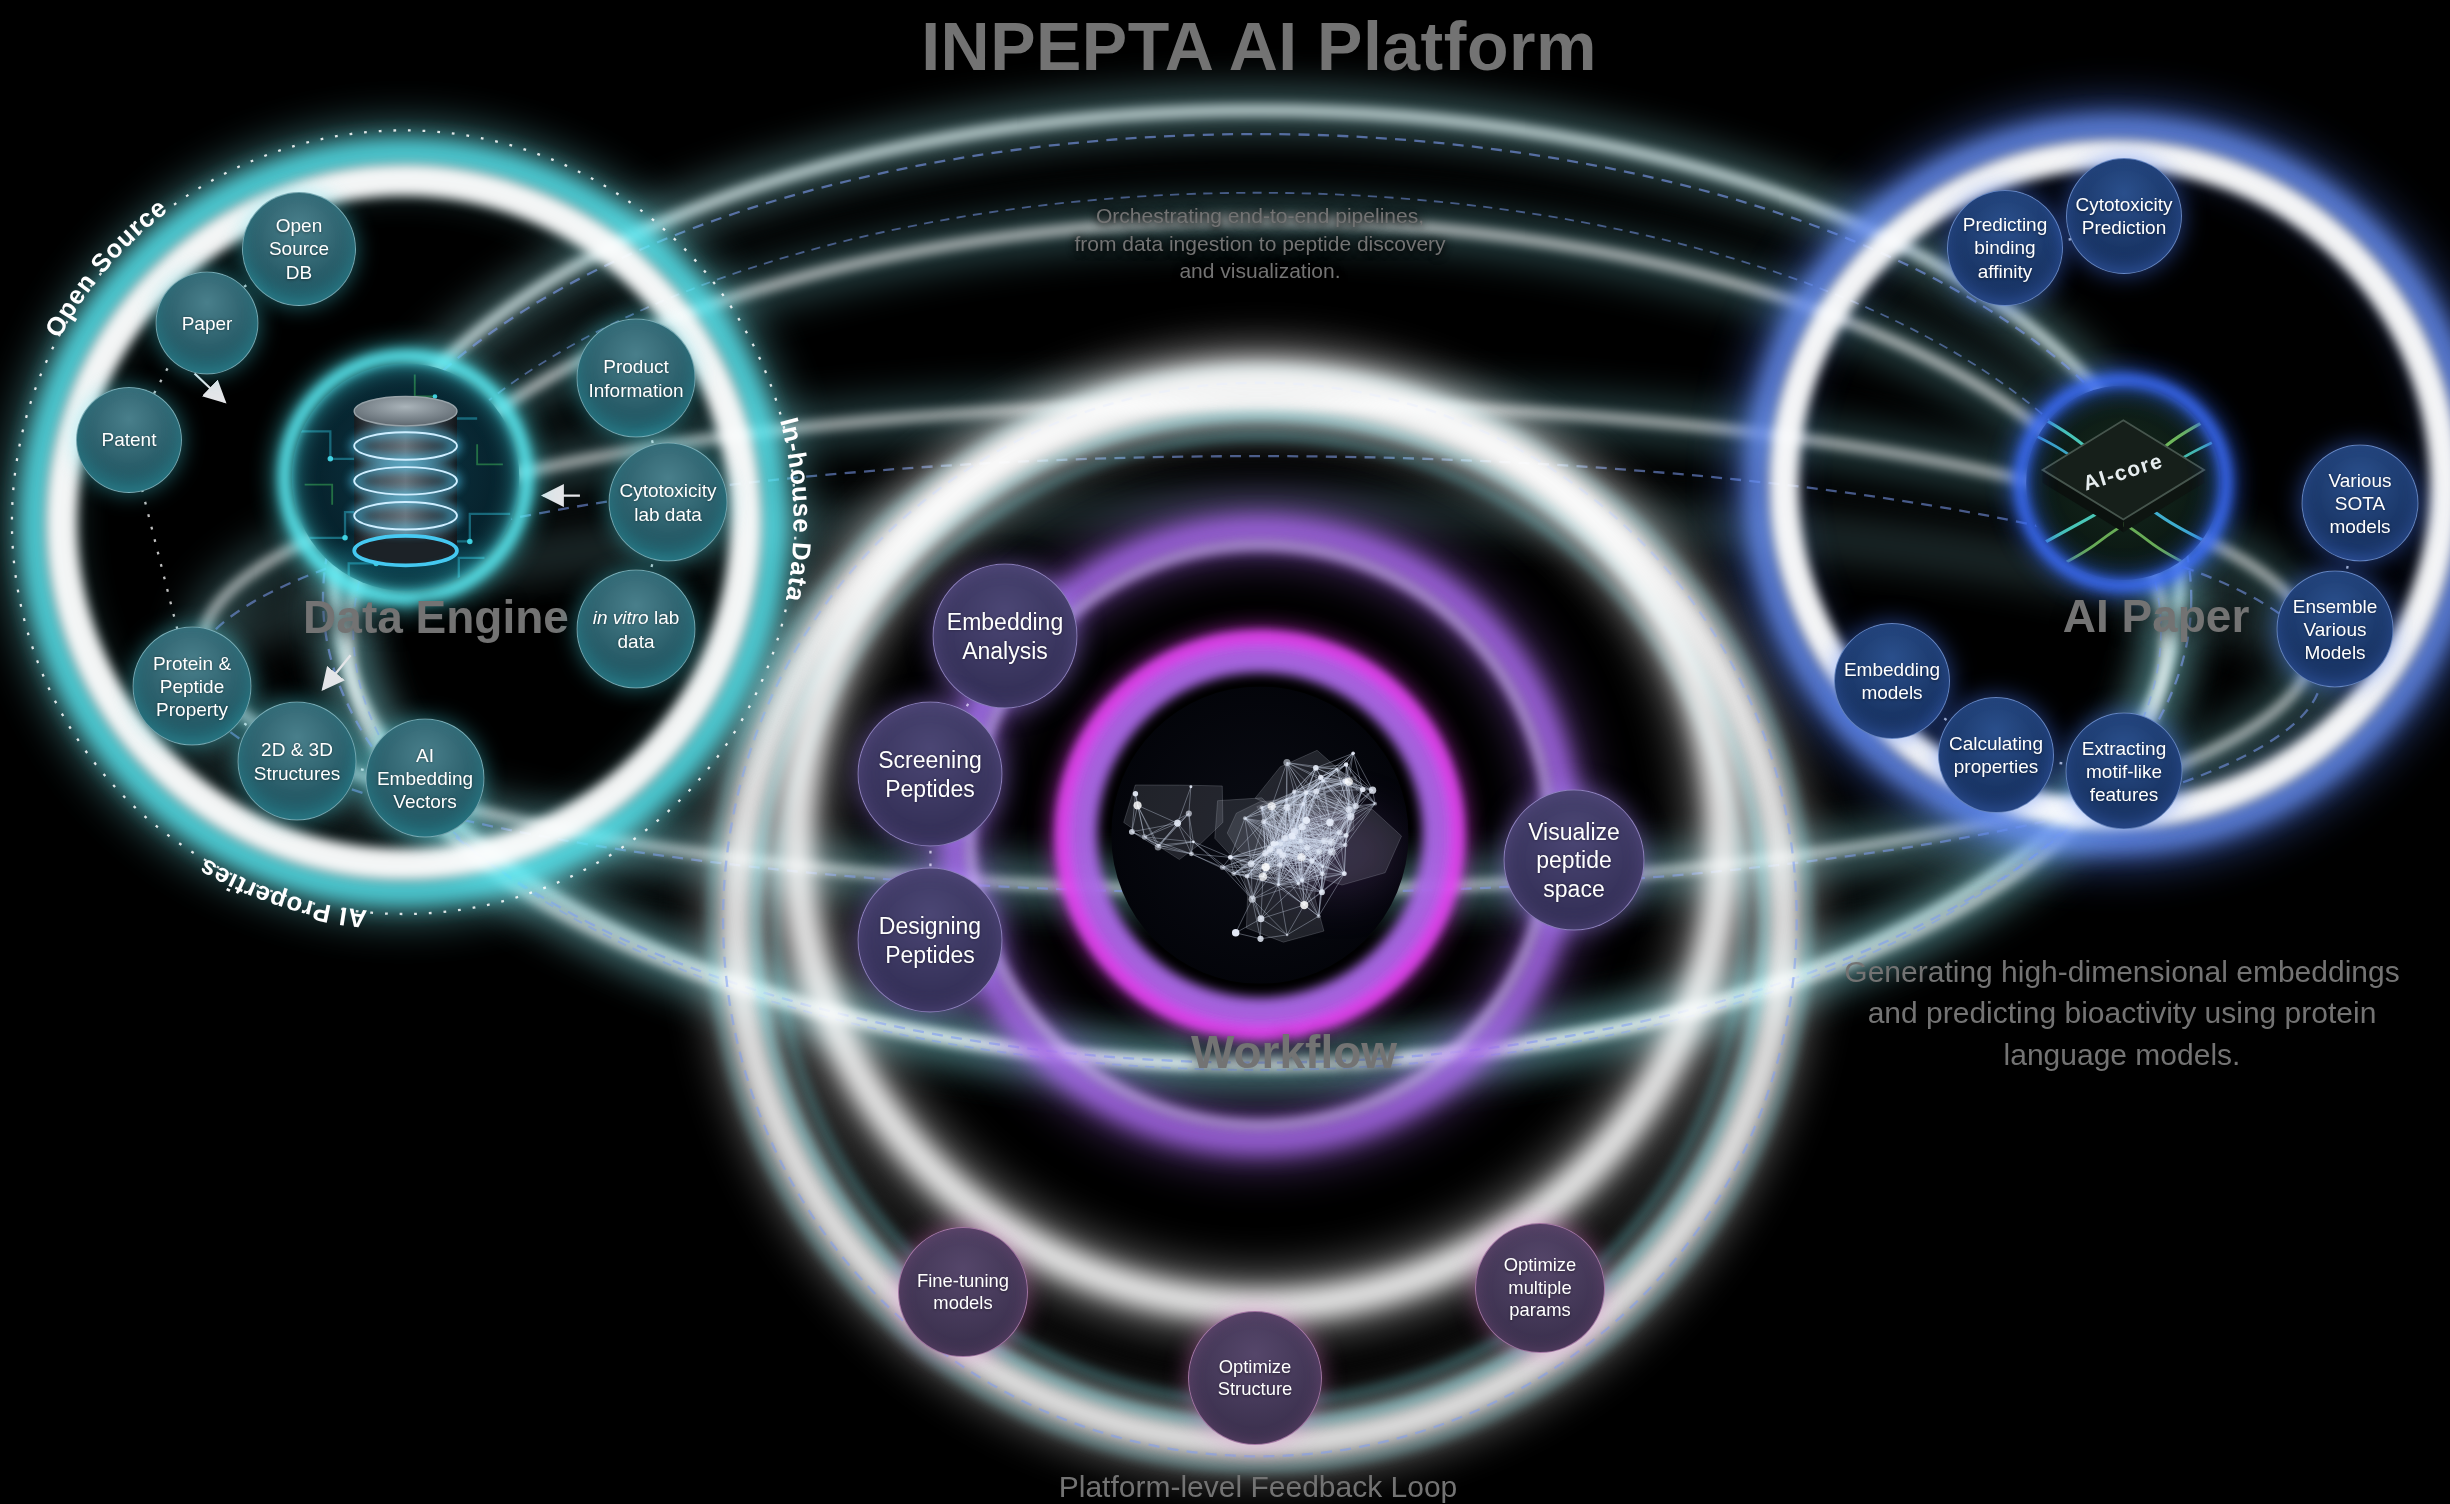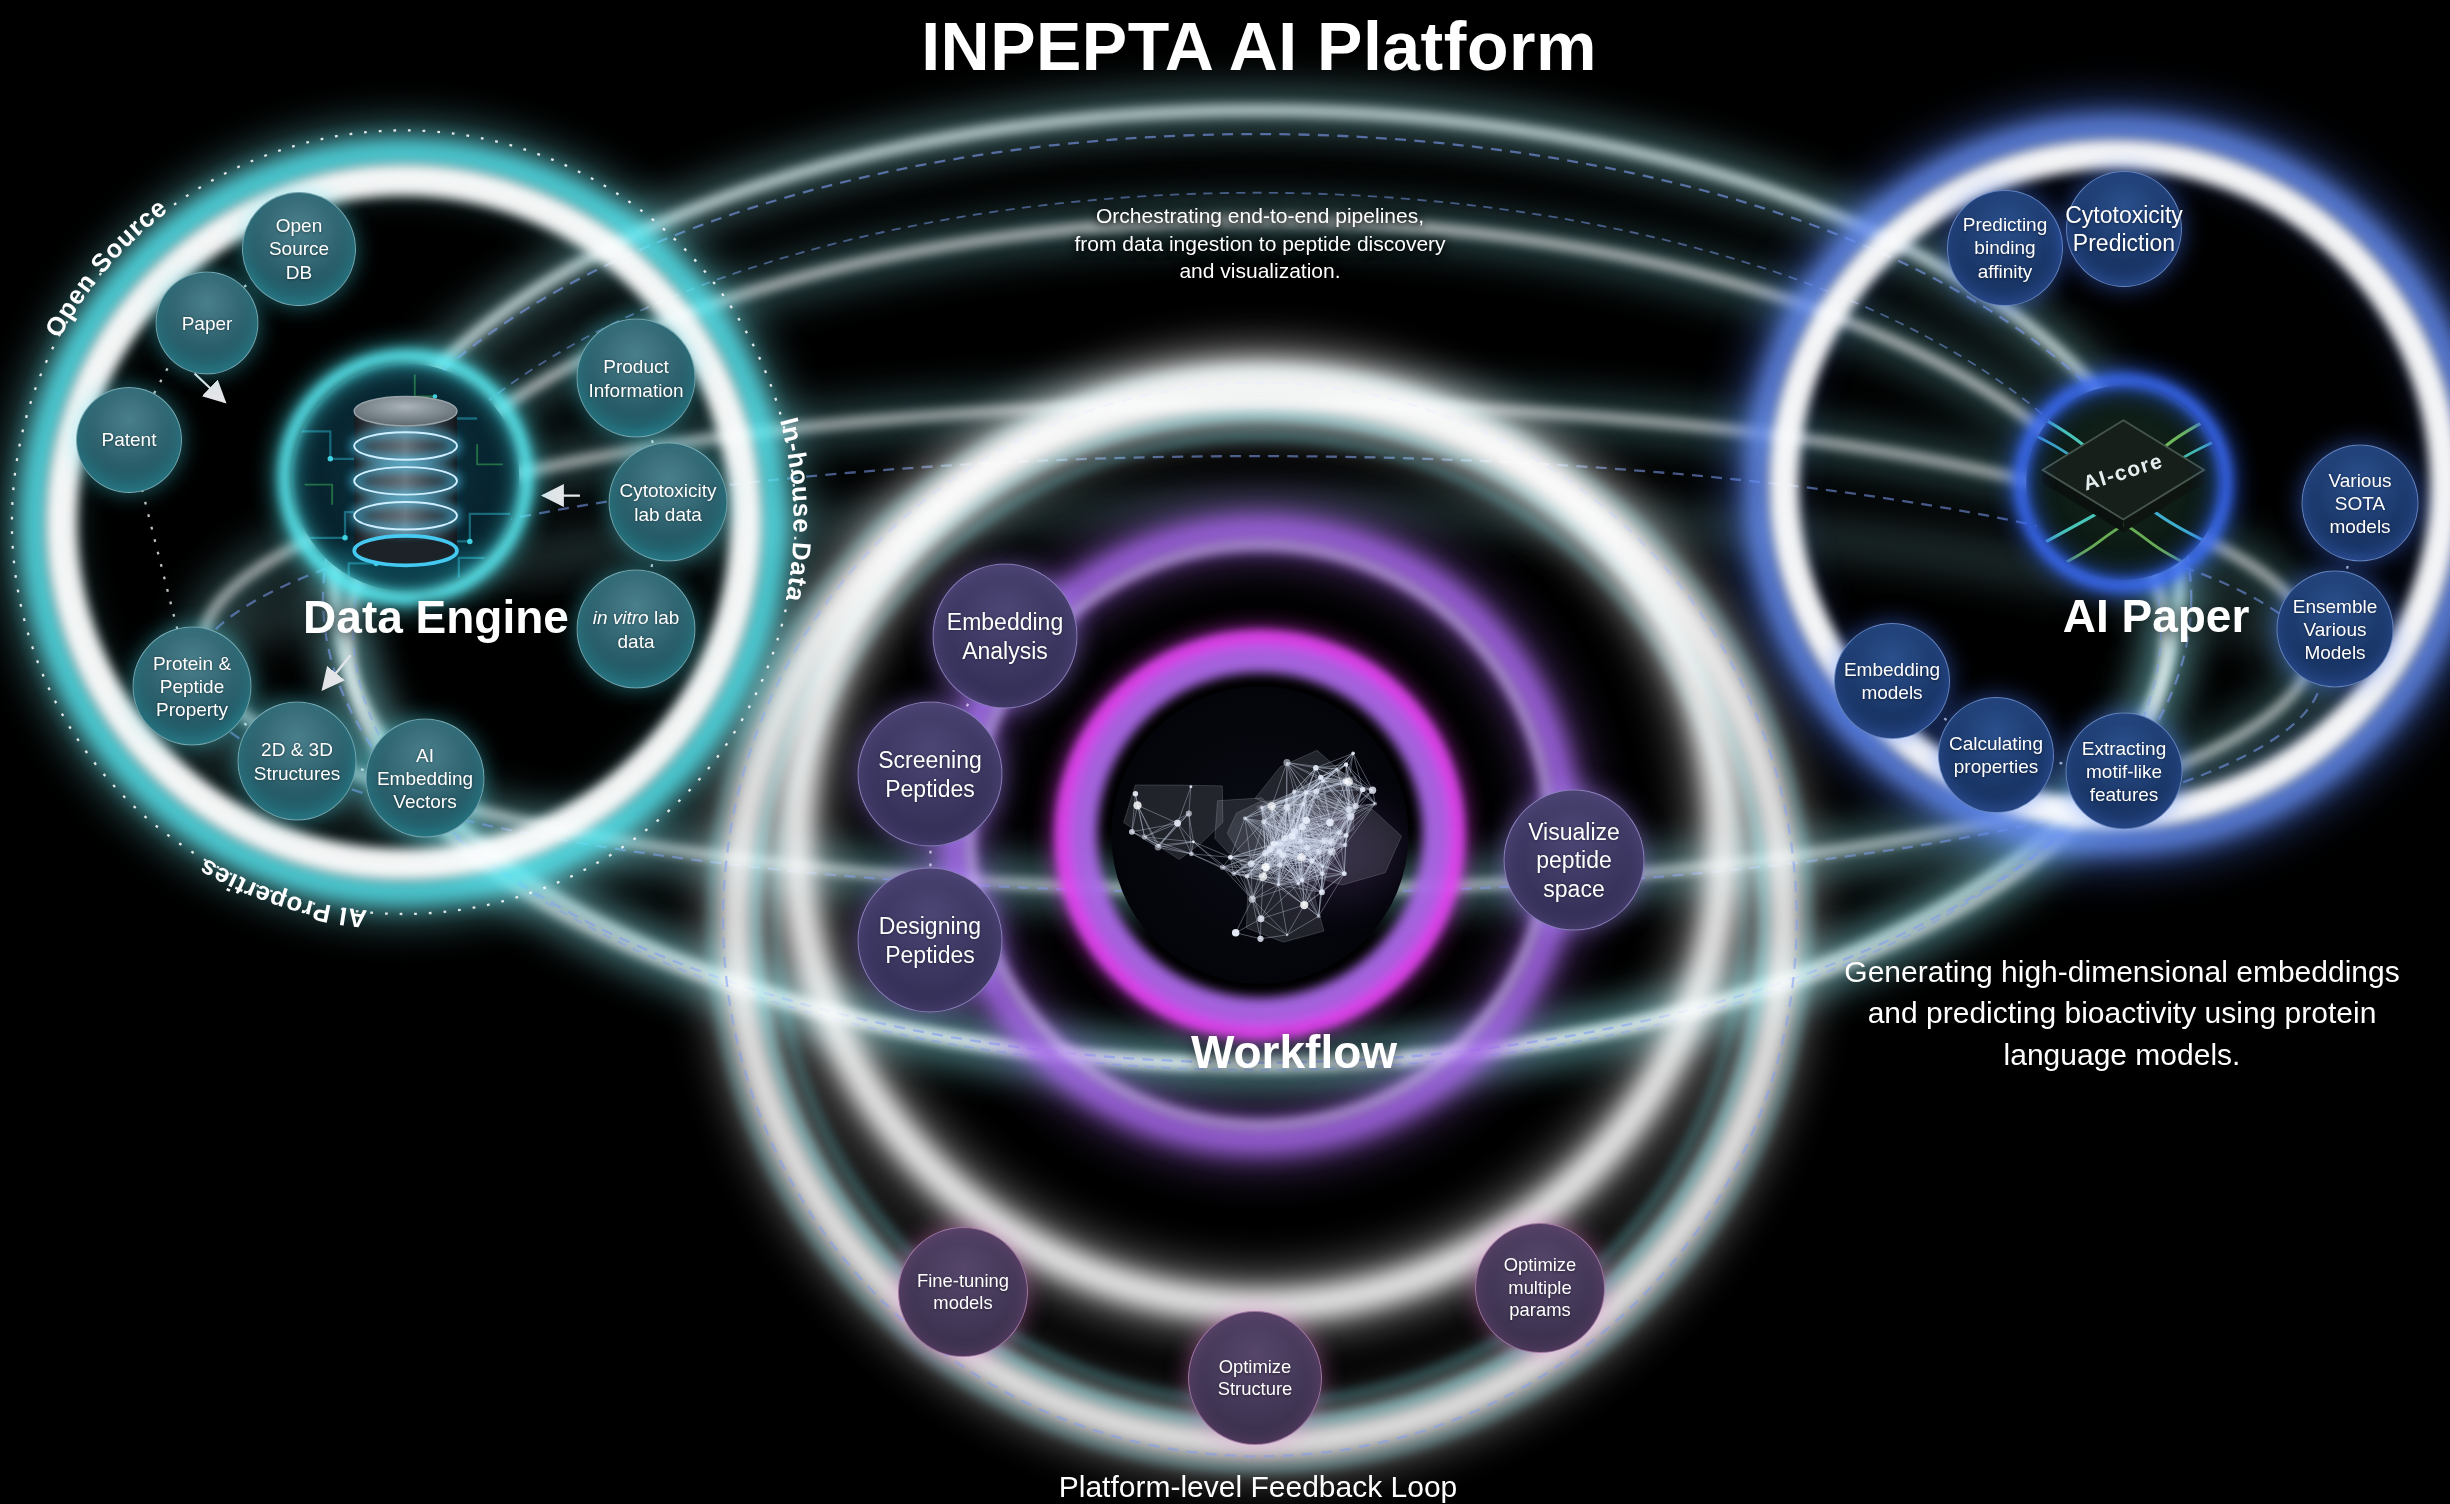--- a/index.html
+++ b/index.html
@@ -1,19 +1,19 @@
 <!DOCTYPE html>
 <html style="font-size:14.7px"><head>
 <meta charset="utf-8">
 <style>
   html,body{margin:0;padding:0;background:#000;}
   .stage{position:relative;width:2450px;height:1505px;background:#000;overflow:hidden;
          font-family:"Liberation Sans",sans-serif;}
   .stage svg.scene{position:absolute;left:0;top:0;}
-  .centered{position:absolute;transform:translate(-50%,-50%);text-align:center;color:#ffffff;
+  .centered{position:absolute;transform:translate(-50%,-50%);text-align:center;color:#737373;
             white-space:pre-line;}
   .title{left:1259px;top:46px;font-size:68px;font-weight:700;letter-spacing:0.5px;white-space:nowrap;margin:0;}
   .caption-top{left:1260px;top:244px;width:734px;font-size:21px;font-weight:500;line-height:1.32;
                text-shadow:0 0 9.2px rgba(0,0,0,.9),0 1.8px 7.3px rgba(0,0,0,.8);}
   .caption-bottom{left:1258px;top:1487px;font-size:30px;font-weight:500;white-space:nowrap;}
   .section-label{font-size:46px;font-weight:700;text-shadow:0 1.8px 14.7px rgba(0,0,0,.65);white-space:nowrap;margin-left:34px;}
   .lbl-data{left:402px;top:617px;}
   .lbl-workflow{left:1260px;top:1052px;}
   .lbl-ai{left:2122px;top:616px;}
   .desc{font-size:30px;line-height:1.38;font-weight:400;}
@@ -1322,21 +1322,21 @@
       </div>
       <div class="node node-pink" style="left: 1255px; top: 1378px; width: 134px; height: 134px; font-size: 18.4px;">
         <span>Optimize Structure</span>
       </div>
       <div class="node node-pink" style="left: 1540px; top: 1288px; width: 130px; height: 130px; font-size: 18.4px;">
         <span>Optimize multiple params</span>
       </div>
       <div class="node node-navy" style="left: 2005px; top: 248px; width: 116px; height: 116px; font-size: 19px;">
         <span>Predicting binding affinity</span>
       </div>
-      <div class="node node-navy" style="left: 2124px; top: 229px; width: 116px; height: 116px; font-size: 23px;">
+      <div class="node node-navy" style="left: 2124px; top: 216px; width: 116px; height: 116px; font-size: 19px;">
         <span>Cytotoxicity Prediction</span>
       </div>
       <div class="node node-navy" style="left: 2360px; top: 503px; width: 117px; height: 117px; font-size: 19px;">
         <span>Various SOTA models</span>
       </div>
       <div class="node node-navy" style="left: 2335px; top: 629px; width: 117px; height: 117px; font-size: 19px;">
         <span>Ensemble Various Models</span>
       </div>
       <div class="node node-navy" style="left: 1892px; top: 681px; width: 116px; height: 116px; font-size: 19px;">
         <span>Embedding models</span>

